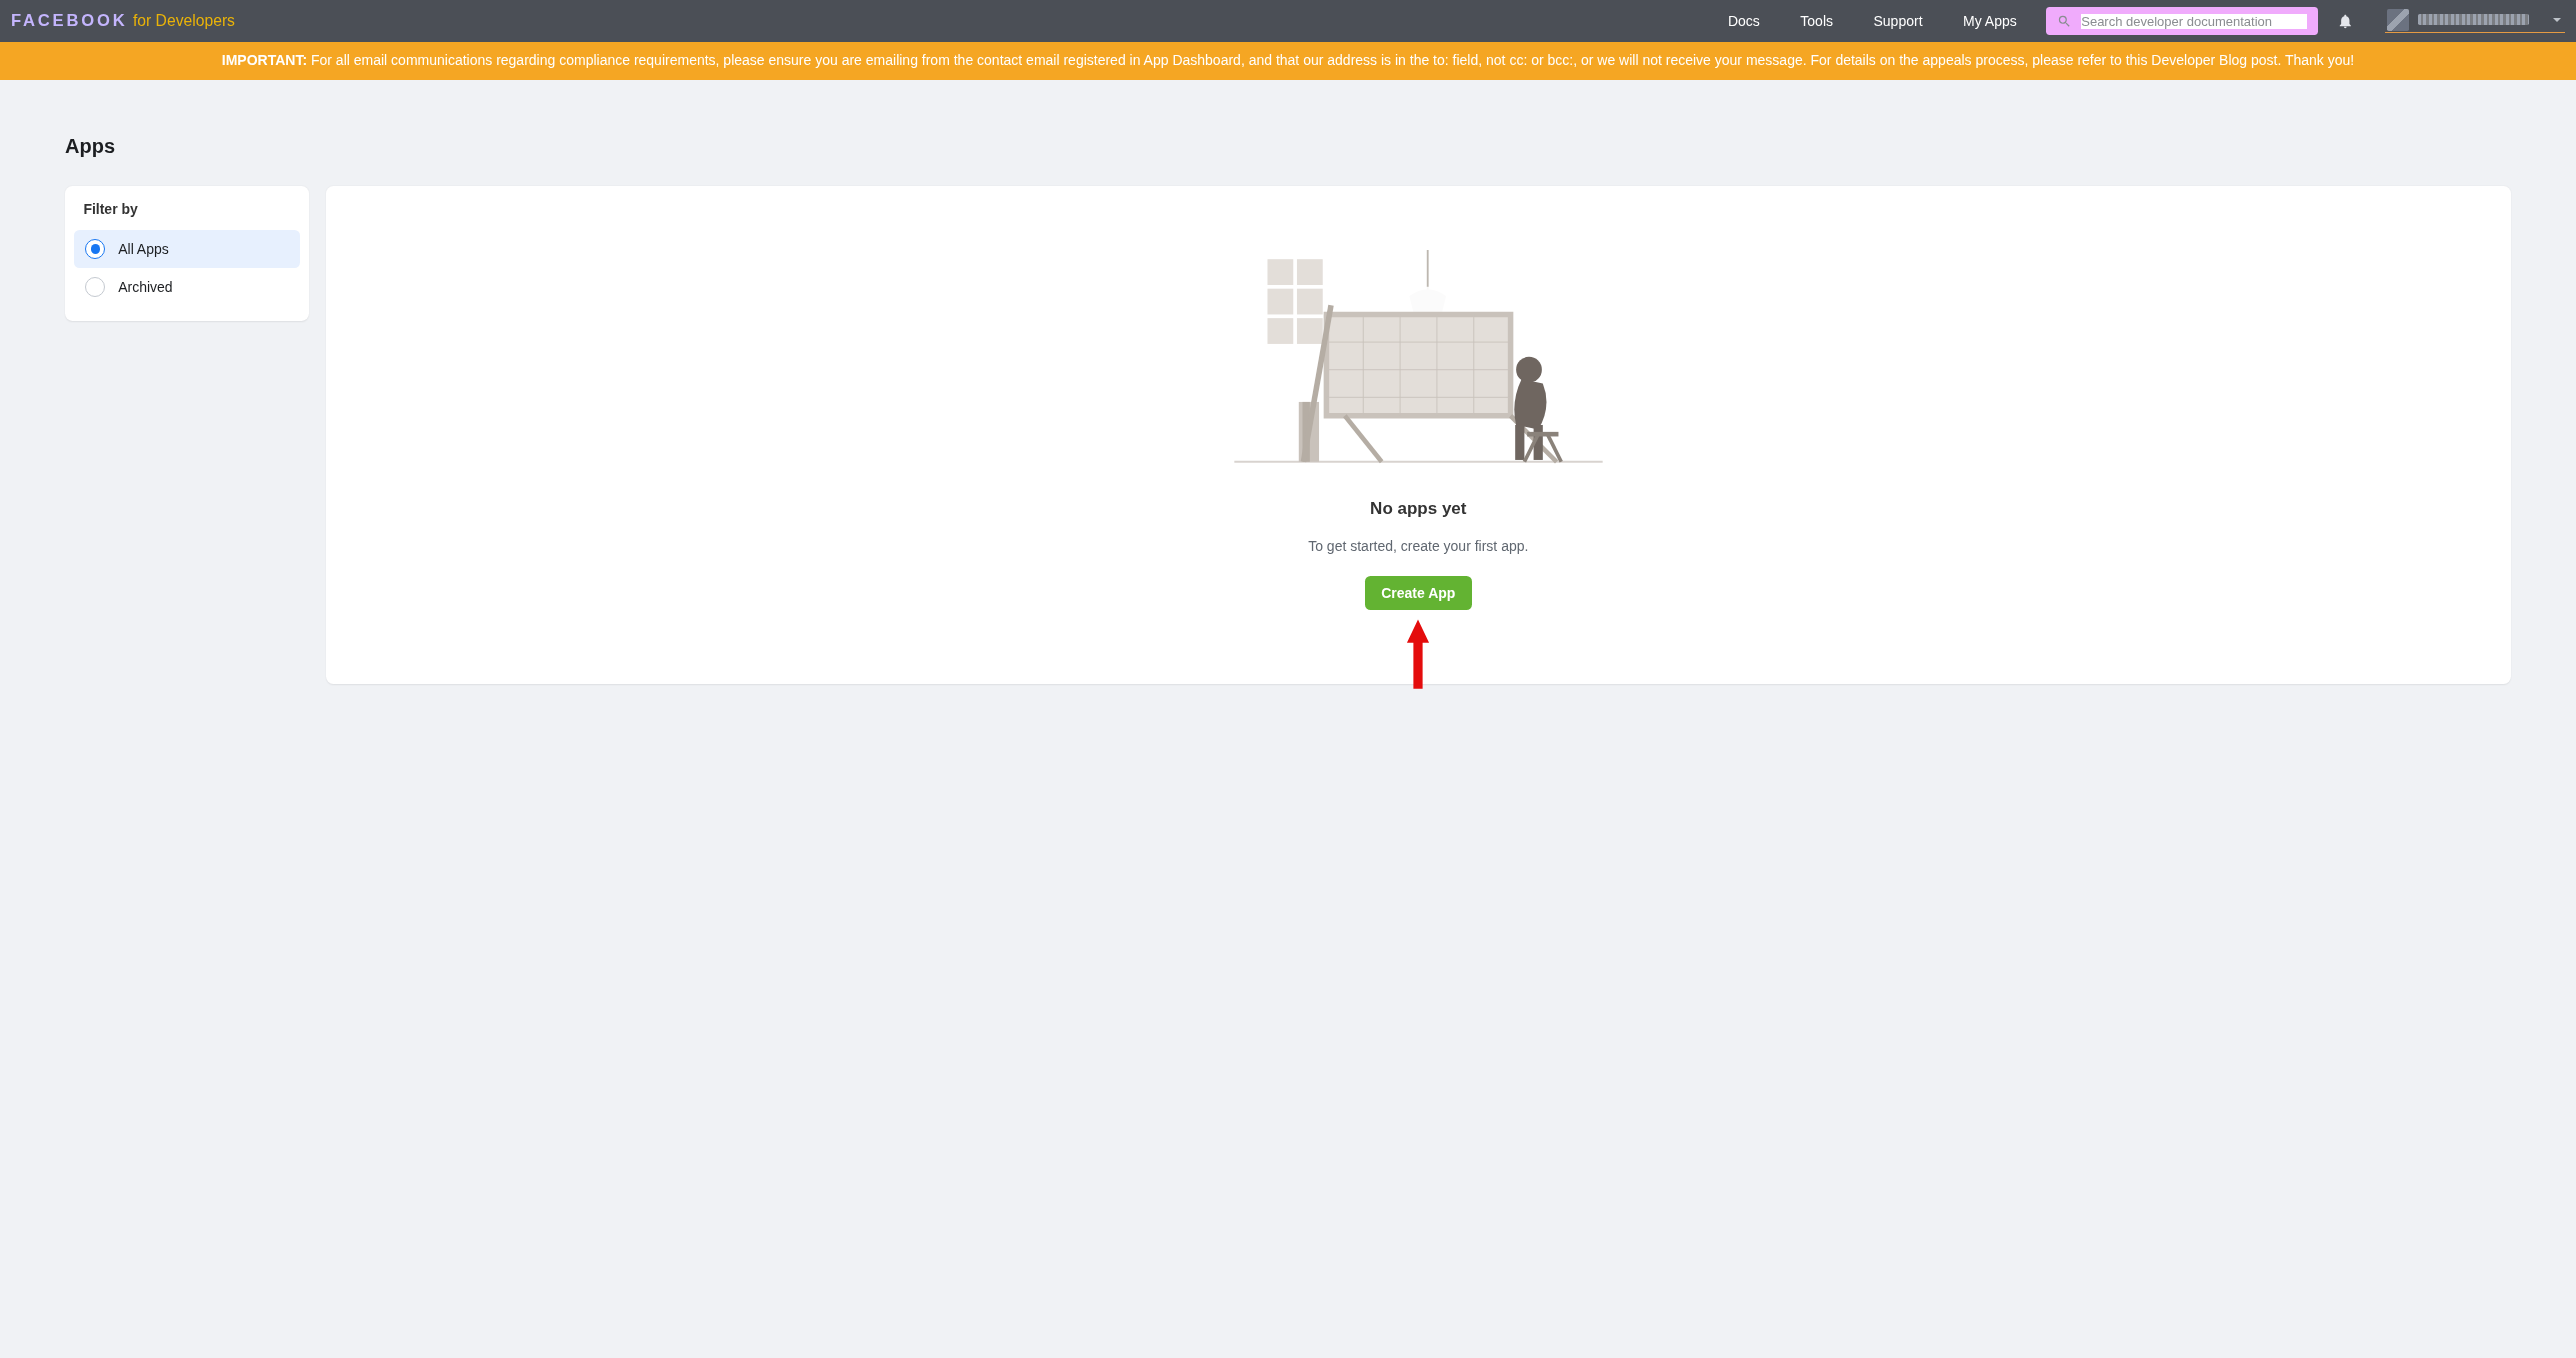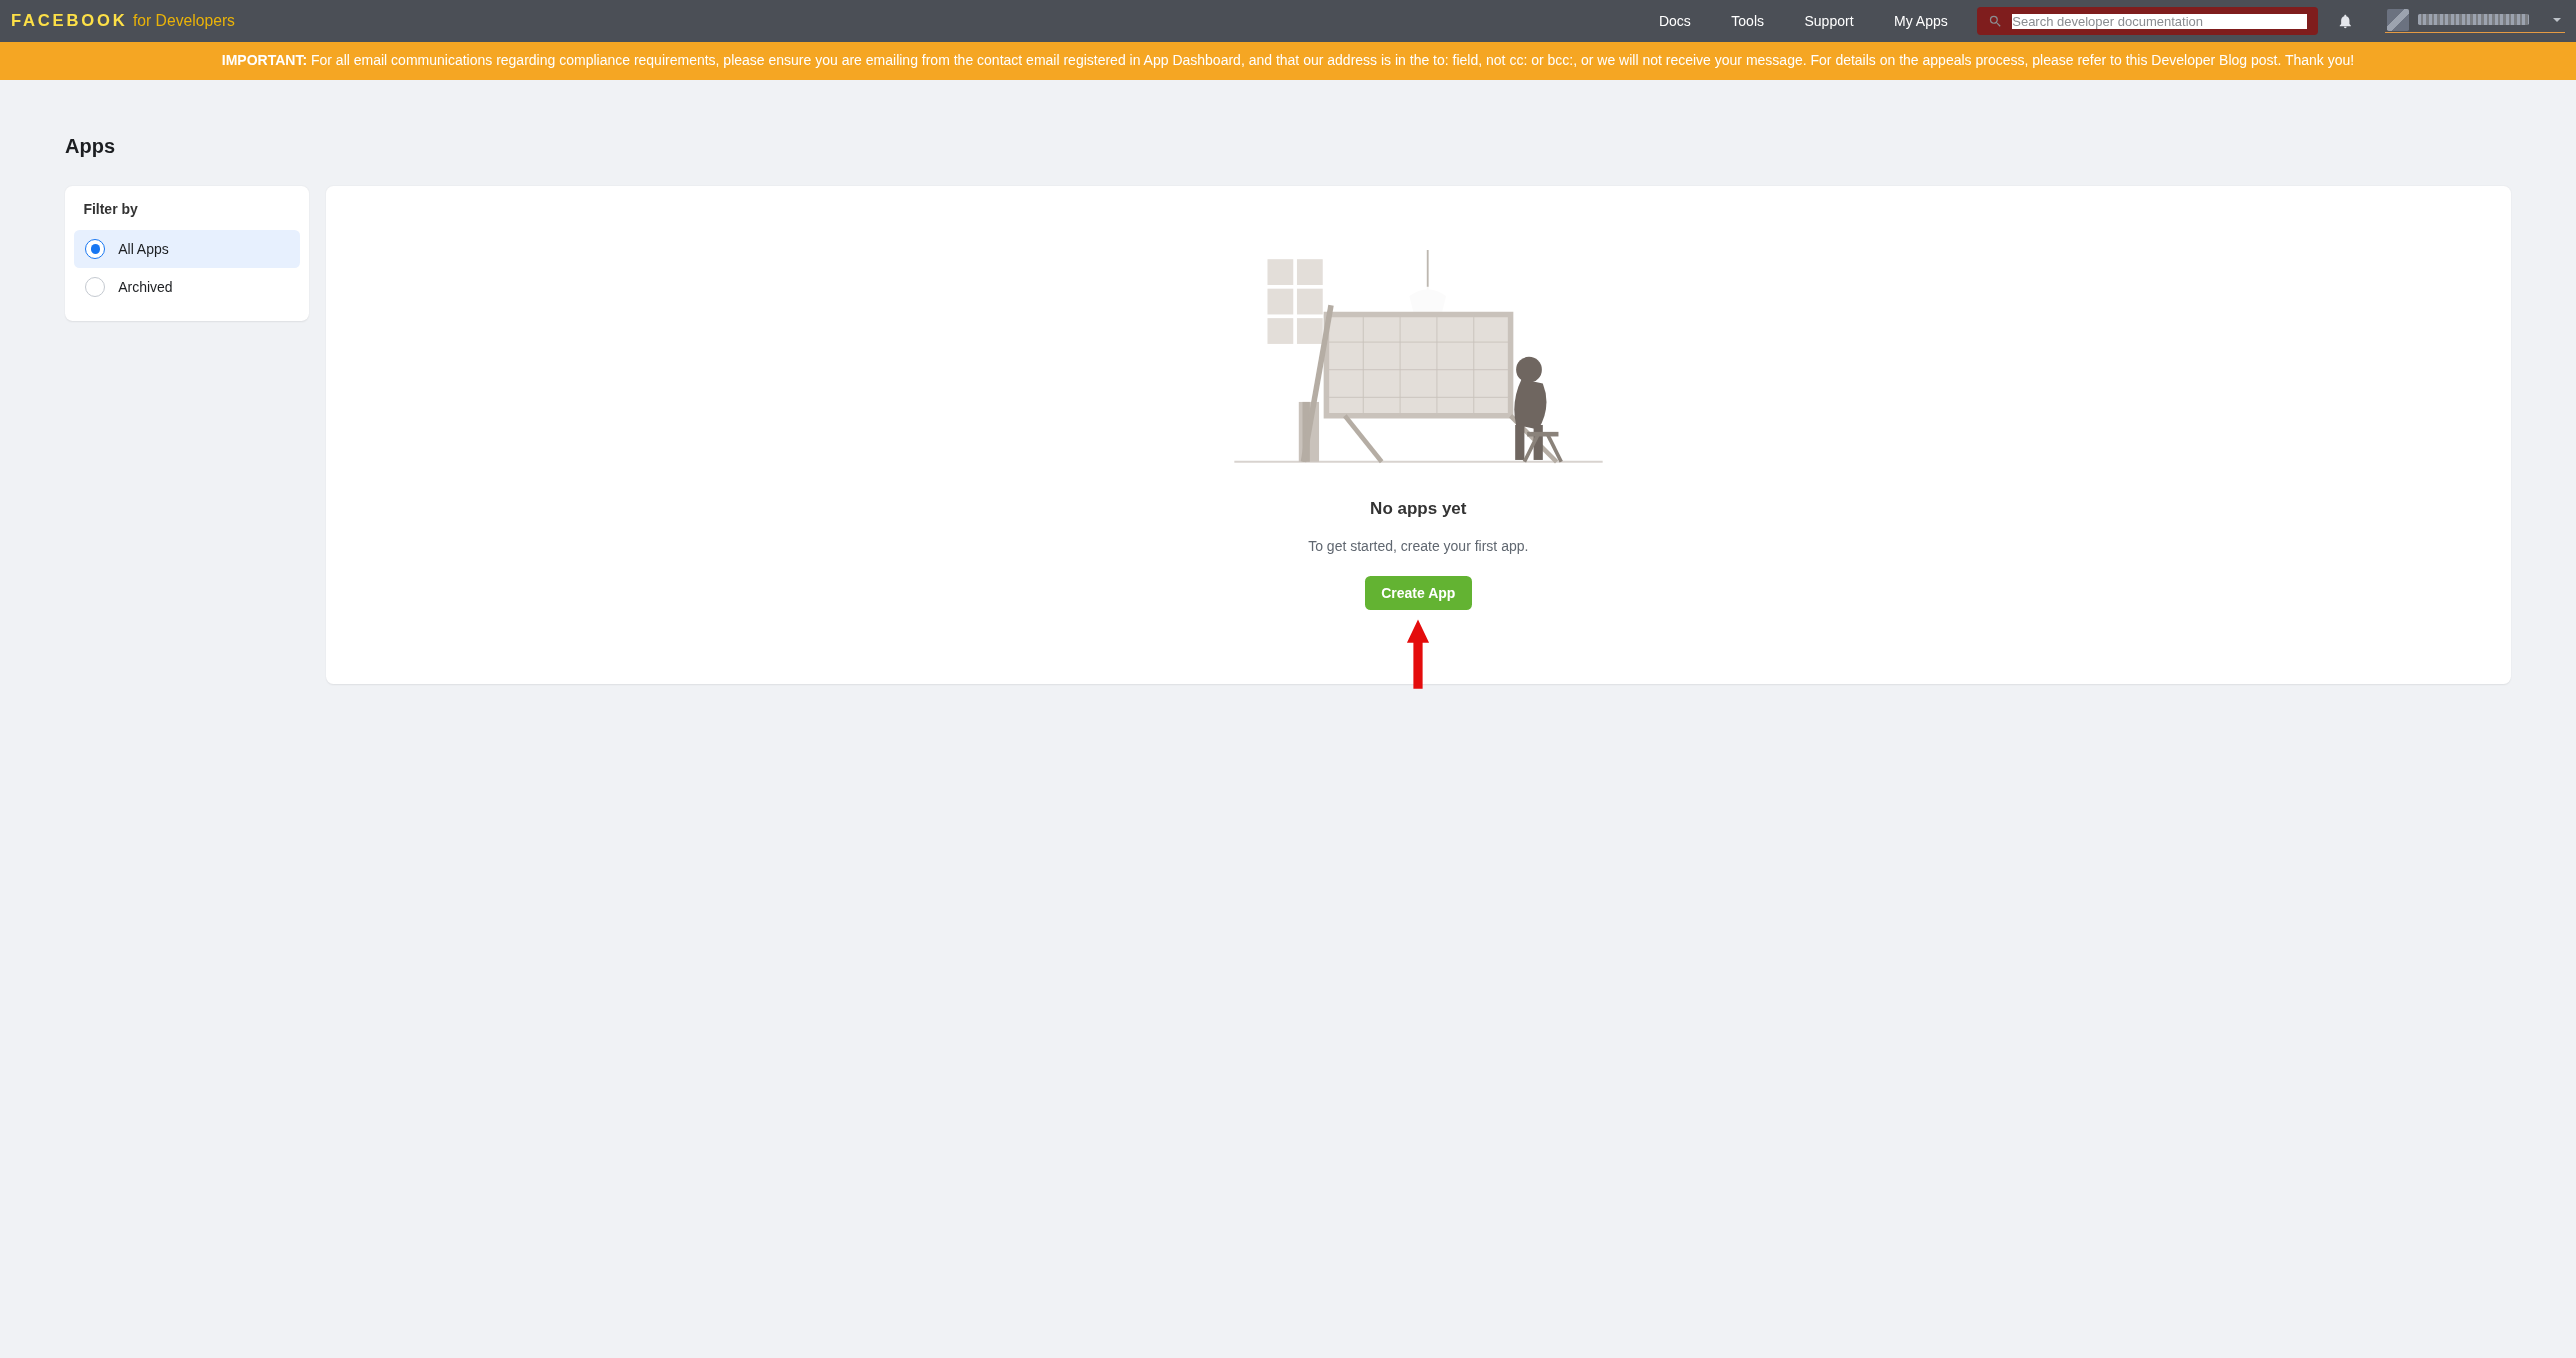--- a/index.html
+++ b/index.html
@@ -22,21 +22,21 @@
     }
     .brand {
       display: flex;
       align-items: baseline;
       margin-right: 37px;
     }
     .brand-main {
       font-weight: 700;
       letter-spacing: 2.8px;
       font-size: 16.6px;
-      color: #fde047;
+      color: #c4b5fd;
     }
     .brand-sub {
       font-size: 15.7px;
       color: #eab308;
       font-weight: 300;
       margin-left: 5.5px;
     }
     .nav-links {
       display: flex;
       gap: 18.5px;
@@ -44,27 +44,27 @@
       align-items: center;
     }
     .nav-link {
       color: #ffffff;
       font-size: 14px;
       cursor: pointer;
       padding: 7.4px 11px;
     }
     .search-wrap {
       margin-left: 18.5px;
-      background: #7f1d1d;
+      background: #f0abfc;
       border-radius: 3.7px;
       display: flex;
       align-items: center;
       padding: 0 11px;
       height: 28px;
-      width: 341px;
+      width: 272px;
     }
     .search-icon {
       width: 14.8px;
       height: 14.8px;
       fill: #8a8d91;
       margin-right: 9.2px;
     }
     .search-input {
       border: none;
       outline: none;

